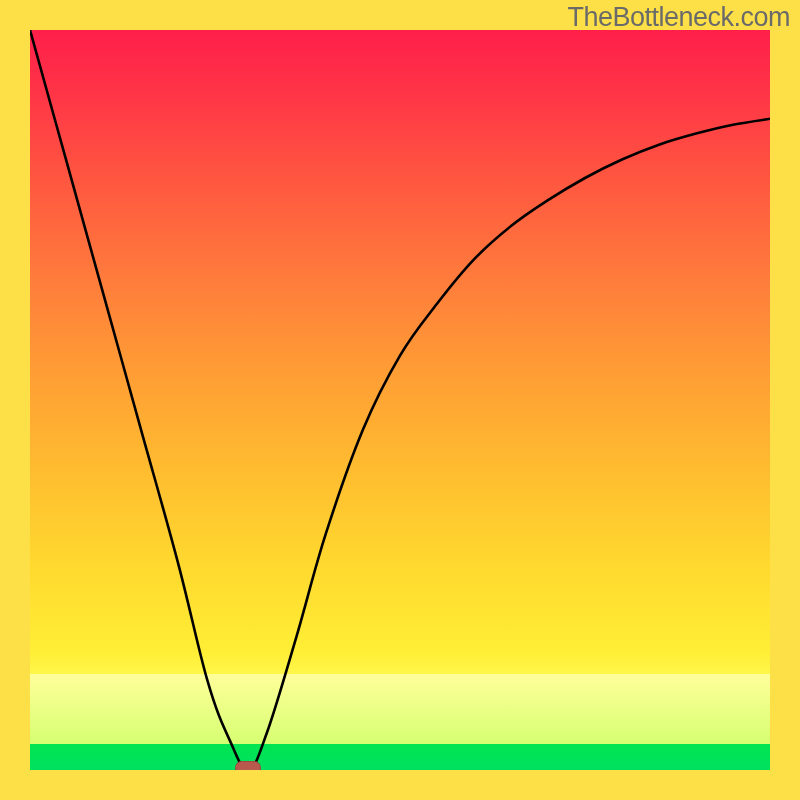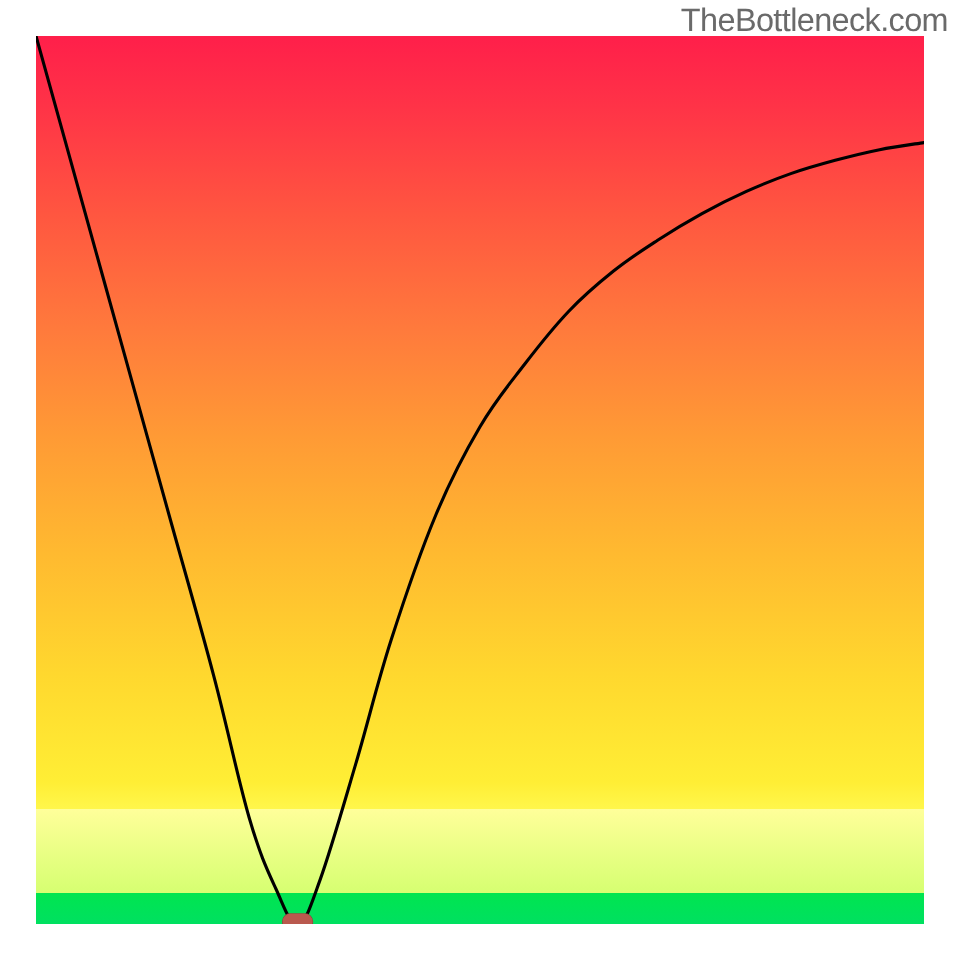--- a/index.html
+++ b/index.html
@@ -8,21 +8,21 @@
     width: 800px;
     height: 800px;
     overflow: hidden;
     background: #000;
     font-family: Arial, Helvetica, sans-serif;
   }
   .frame {
     position: relative;
     width: 800px;
     height: 800px;
-    background: #ffffff;
+    background: #fde047;
   }
   .watermark {
     position: absolute;
     top: 2px;
     right: 10px;
     color: #6a6a6a;
     font-size: 27px;
     font-weight: 400;
     letter-spacing: -0.5px;
     z-index: 10;

